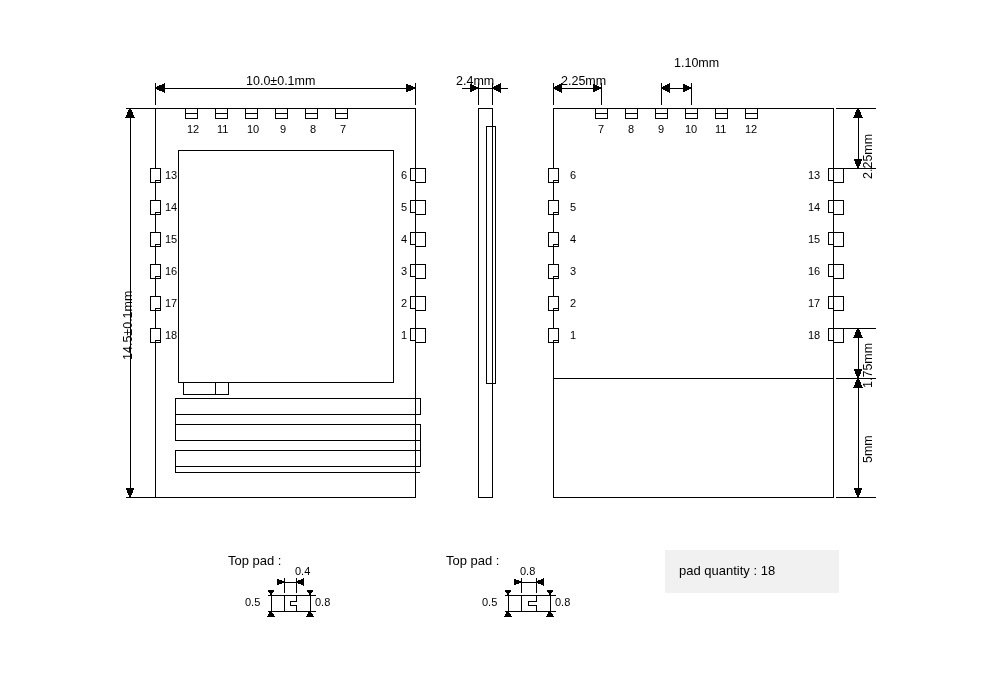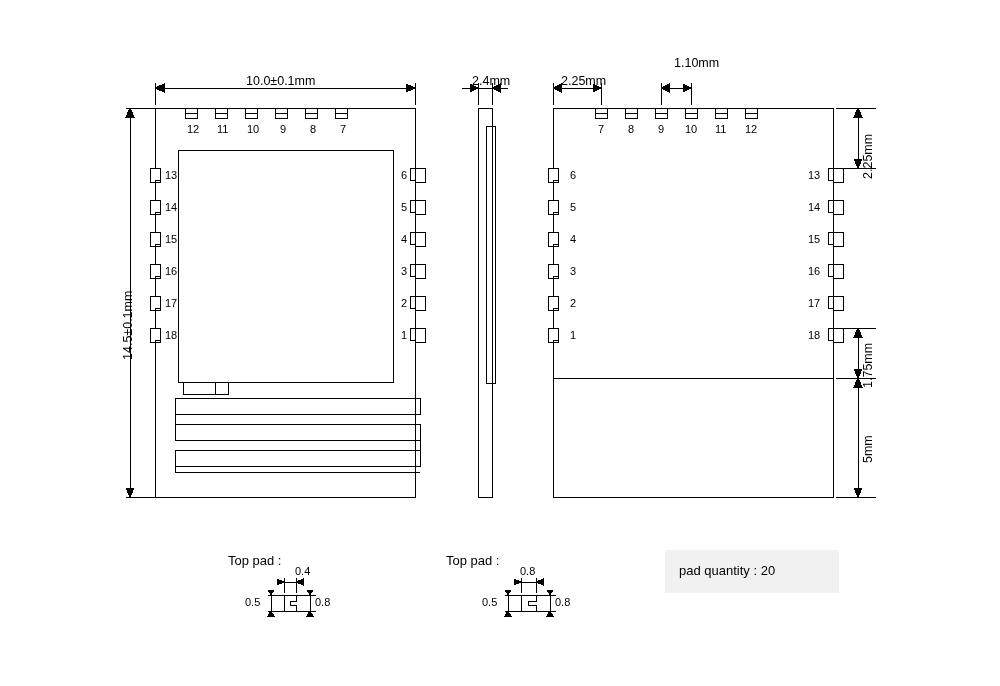--- a/index.html
+++ b/index.html
@@ -273,21 +273,21 @@
   <div class="lbl pin" style="left:165px; top:298px;">17</div>
   <div class="lbl pin" style="left:165px; top:330px;">18</div>
 
   <div class="lbl pin" style="left:401px; top:170px;">6</div>
   <div class="lbl pin" style="left:401px; top:202px;">5</div>
   <div class="lbl pin" style="left:401px; top:234px;">4</div>
   <div class="lbl pin" style="left:401px; top:266px;">3</div>
   <div class="lbl pin" style="left:401px; top:298px;">2</div>
   <div class="lbl pin" style="left:401px; top:330px;">1</div>
 
-  <div class="lbl dim" style="left:472px; top:75px;">2.4mm</div>
+  <div class="lbl dim" style="left:456px; top:75px;">2.4mm</div>
 
   <div class="lbl dim" style="left:561px; top:75px;">2.25mm</div>
   <div class="lbl dim" style="left:674px; top:57px;">1.10mm</div>
 
   <div class="lbl pin" style="left:598px; top:124px;">7</div>
   <div class="lbl pin" style="left:628px; top:124px;">8</div>
   <div class="lbl pin" style="left:658px; top:124px;">9</div>
   <div class="lbl pin" style="left:685px; top:124px;">10</div>
   <div class="lbl pin" style="left:715px; top:124px;">11</div>
   <div class="lbl pin" style="left:745px; top:124px;">12</div>
@@ -314,16 +314,16 @@
   <div class="lbl sm" style="left:295px; top:566px;">0.4</div>
   <div class="lbl sm" style="left:245px; top:597px;">0.5</div>
   <div class="lbl sm" style="left:315px; top:597px;">0.8</div>
 
   <div class="lbl" style="left:446px; top:554px; font-size:13px;">Top pad :</div>
   <div class="lbl sm" style="left:520px; top:566px;">0.8</div>
   <div class="lbl sm" style="left:482px; top:597px;">0.5</div>
   <div class="lbl sm" style="left:555px; top:597px;">0.8</div>
 
   <div class="notebox" style="left:665px; top:550px; width:146px;">
-    <div>pad quantity : 20</div>
+    <div>pad quantity : 18</div>
   </div>
 
 </div>
 
 </body></html>

